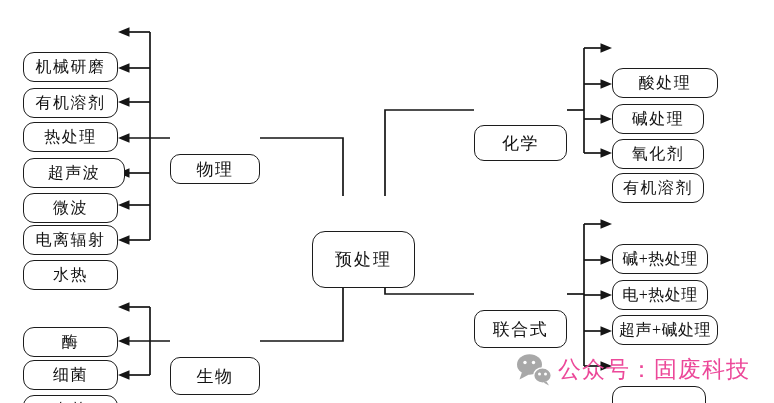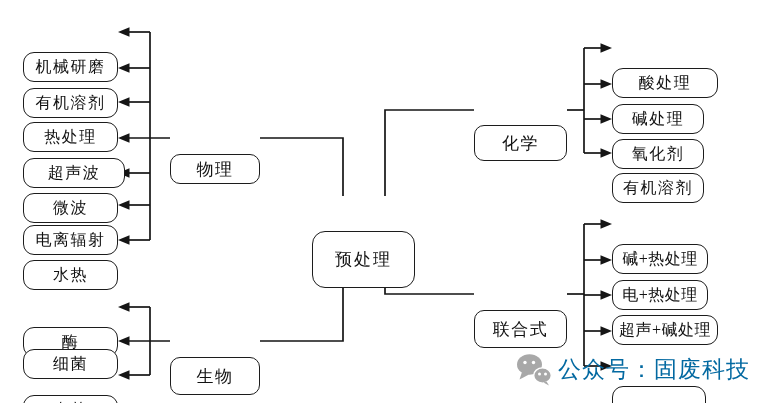--- a/index.html
+++ b/index.html
@@ -11,21 +11,21 @@
   .node{
     position:absolute;box-sizing:border-box;background:#ffffff;
     border:1.5px solid #1c1c1c;border-radius:11px;
     display:flex;align-items:center;justify-content:center;
     font-size:16px;letter-spacing:1.5px;white-space:nowrap;line-height:1;margin-top:35px;
   }
   .node.cat{font-size:17px;border-radius:10px;}
   .node.root{font-size:17px;border-radius:13px;letter-spacing:2px;}
   .watermark{
     position:absolute;left:516px;top:353px;display:flex;align-items:center;gap:6px;
-    color:#0369a1;font-size:23px;letter-spacing:1px;font-family:"Liberation Sans","DejaVu Sans",sans-serif;
+    color:#ec4899;font-size:23px;letter-spacing:1px;font-family:"Liberation Sans","DejaVu Sans",sans-serif;
   }
 </style>
 </head>
 <body>
 
 <div class="canvas">
 
   <svg class="wires" viewBox="0 0 774 403" aria-hidden="true">
     <g stroke="#151515" stroke-width="1.7" fill="none">
 
@@ -99,21 +99,21 @@
 
   <div class="node" style="left:23px;top:17px;width:95px;height:30px">机械研磨</div>
   <div class="node" style="left:23px;top:53px;width:95px;height:30px">有机溶剂</div>
   <div class="node" style="left:23px;top:87px;width:95px;height:30px">热处理</div>
   <div class="node" style="left:23px;top:123px;width:102px;height:30px">超声波</div>
   <div class="node" style="left:23px;top:158px;width:95px;height:30px">微波</div>
   <div class="node" style="left:23px;top:190px;width:95px;height:30px">电离辐射</div>
   <div class="node" style="left:23px;top:225px;width:95px;height:30px">水热</div>
 
   <div class="node" style="left:23px;top:292px;width:95px;height:30px">酶</div>
-  <div class="node" style="left:23px;top:314px;width:95px;height:30px">细菌</div>
+  <div class="node" style="left:23px;top:325px;width:95px;height:30px">细菌</div>
   <div class="node" style="left:23px;top:360px;width:95px;height:30px">真菌</div>
 
   <div class="node" style="left:612px;top:33px;width:106px;height:30px">酸处理</div>
   <div class="node" style="left:612px;top:69px;width:92px;height:30px">碱处理</div>
   <div class="node" style="left:612px;top:104px;width:92px;height:30px">氧化剂</div>
   <div class="node" style="left:612px;top:138px;width:92px;height:30px">有机溶剂</div>
 
   <div class="node" style="left:612px;top:245px;width:96px;height:30px;letter-spacing:0.5px">电+热处理</div>
   <div class="node" style="left:612px;top:209px;width:96px;height:30px;letter-spacing:0.5px">碱+热处理</div>
   <div class="node" style="left:612px;top:280px;width:106px;height:30px;letter-spacing:0.5px">超声+碱处理</div>

